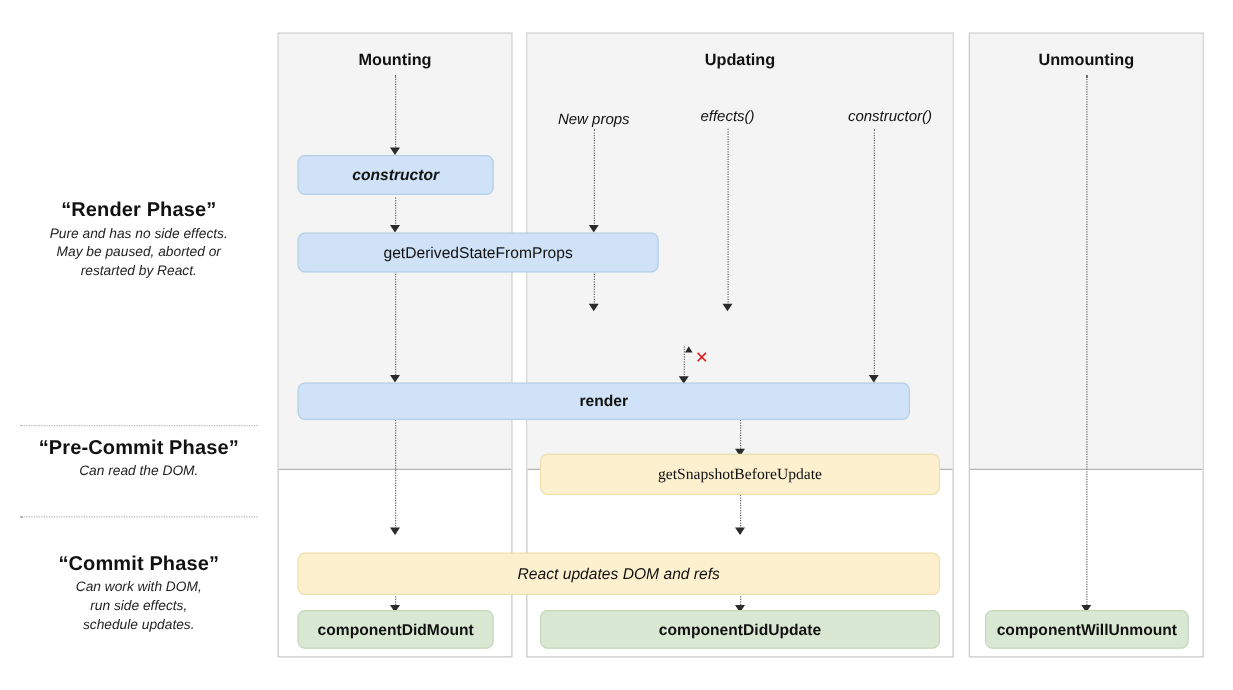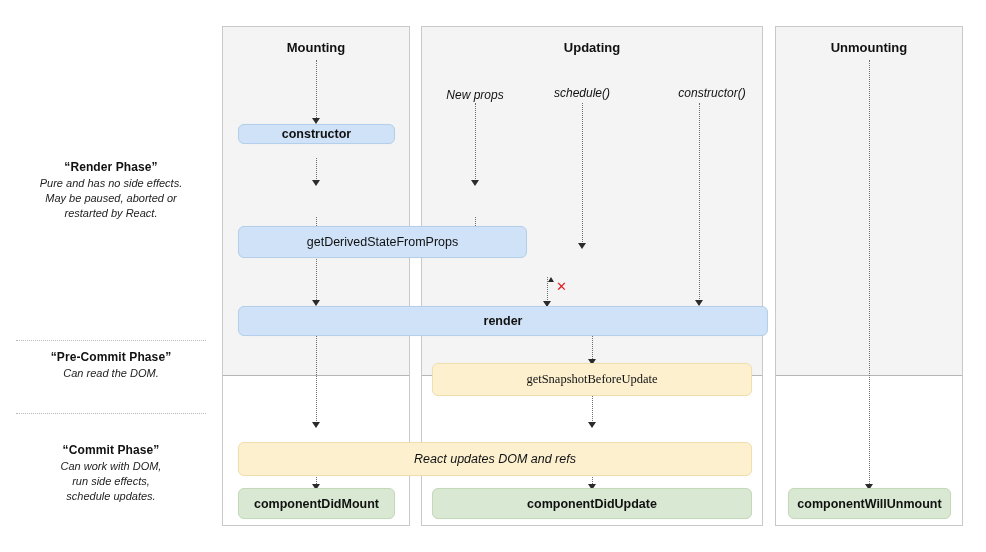--- a/index.html
+++ b/index.html
@@ -9,21 +9,21 @@
     font-family:"Liberation Sans","DejaVu Sans",sans-serif;
     overflow:hidden;
     position:relative;
     color:#111111;
     -webkit-font-smoothing:antialiased;
   }
   .stage{position:absolute;left:0;top:0;width:986px;height:552px;}
 
   
   .legend{position:absolute;left:0;width:222px;text-align:center;}
-  .legend .ph-title{font-size:12px;font-weight:bold;color:#111;letter-spacing:.1px;}
+  .legend .ph-title{font-size:16px;font-weight:bold;color:#111;letter-spacing:.1px;}
   .legend .ph-desc{font-size:11px;line-height:15px;color:#222;margin-top:2px;font-style:italic;}
   .dotrule{position:absolute;left:16px;width:190px;height:0;
            border-top:1px dotted #b9b9b9;}
 
   
   .col{position:absolute;border:1px solid #c9c9c9;box-sizing:border-box;background:#ffffff;}
   .col-top{position:absolute;left:0;right:0;top:0;background:#f4f4f4;
            border-bottom:1px solid #b6b6b6;box-sizing:border-box;}
   .col-head{position:absolute;left:0;right:0;top:0;height:40px;
             display:flex;align-items:center;justify-content:center;
@@ -92,21 +92,21 @@
     <div class="col-top" style="height:349px;"></div>
     <div class="col-head">Updating</div>
   </div>
 
   <div class="col" style="left:775px;top:26px;width:188px;height:500px;padding-left:14px;">
     <div class="col-top" style="height:349px;"></div>
     <div class="col-head">Unmounting</div>
   </div>
 
   <div class="trigger" style="left:475px;top:88px;">New props</div>
-  <div class="trigger" style="left:582px;top:86px;">schedule()</div>
+  <div class="trigger" style="left:582px;top:86px;">effects()</div>
   <div class="trigger" style="left:712px;top:86px;">constructor()</div>
 
   <div class="vline" style="left:316px;top:60px;height:62px;"></div>
   <div class="arrowhead" style="left:316px;top:118px;"></div>
 
   <div class="vline" style="left:316px;top:158px;height:25px;"></div>
   <div class="arrowhead" style="left:316px;top:180px;"></div>
 
   <div class="vline" style="left:316px;top:217px;height:87px;"></div>
   <div class="arrowhead" style="left:316px;top:300px;"></div>
@@ -139,26 +139,26 @@
 
   <div class="vline" style="left:592px;top:395px;height:32px;"></div>
   <div class="arrowhead" style="left:592px;top:422px;"></div>
 
   <div class="vline" style="left:592px;top:460px;height:28px;"></div>
   <div class="arrowhead" style="left:592px;top:484px;"></div>
 
   <div class="vline" style="left:869px;top:60px;height:428px;"></div>
   <div class="arrowhead" style="left:869px;top:484px;"></div>
 
-  <div class="node blue b" style="left:238px;top:124px;width:157px;height:20px;">constructor</div>
+  <div class="node blue b" style="left:238px;top:124px;width:157px;height:32px;font-style:italic;">constructor</div>
 
-  <div class="node blue" style="left:238px;top:186px;width:289px;height:32px;margin-top:40px;">getDerivedStateFromProps</div>
+  <div class="node blue" style="left:238px;top:186px;width:289px;height:32px;">getDerivedStateFromProps</div>
 
 
-  <div class="node blue b" style="left:238px;top:306px;width:530px;height:30px;">render</div>
+  <div class="node blue b" style="left:238px;top:306px;width:490px;height:30px;">render</div>
 
   <div class="node yellow" style="left:432px;top:363px;width:320px;height:33px;font-family:Liberation Serif, serif;">getSnapshotBeforeUpdate</div>
 
   <div class="node yellow it" style="left:238px;top:426px;width:514px;height:34px;">React updates DOM and refs</div>
 
   <div class="node green b" style="left:238px;top:488px;width:157px;height:31px;">componentDidMount</div>
 
   <div class="node green b" style="left:432px;top:488px;width:320px;height:31px;">componentDidUpdate</div>
 
   <div class="node green b" style="left:788px;top:488px;width:163px;height:31px;">componentWillUnmount</div>

